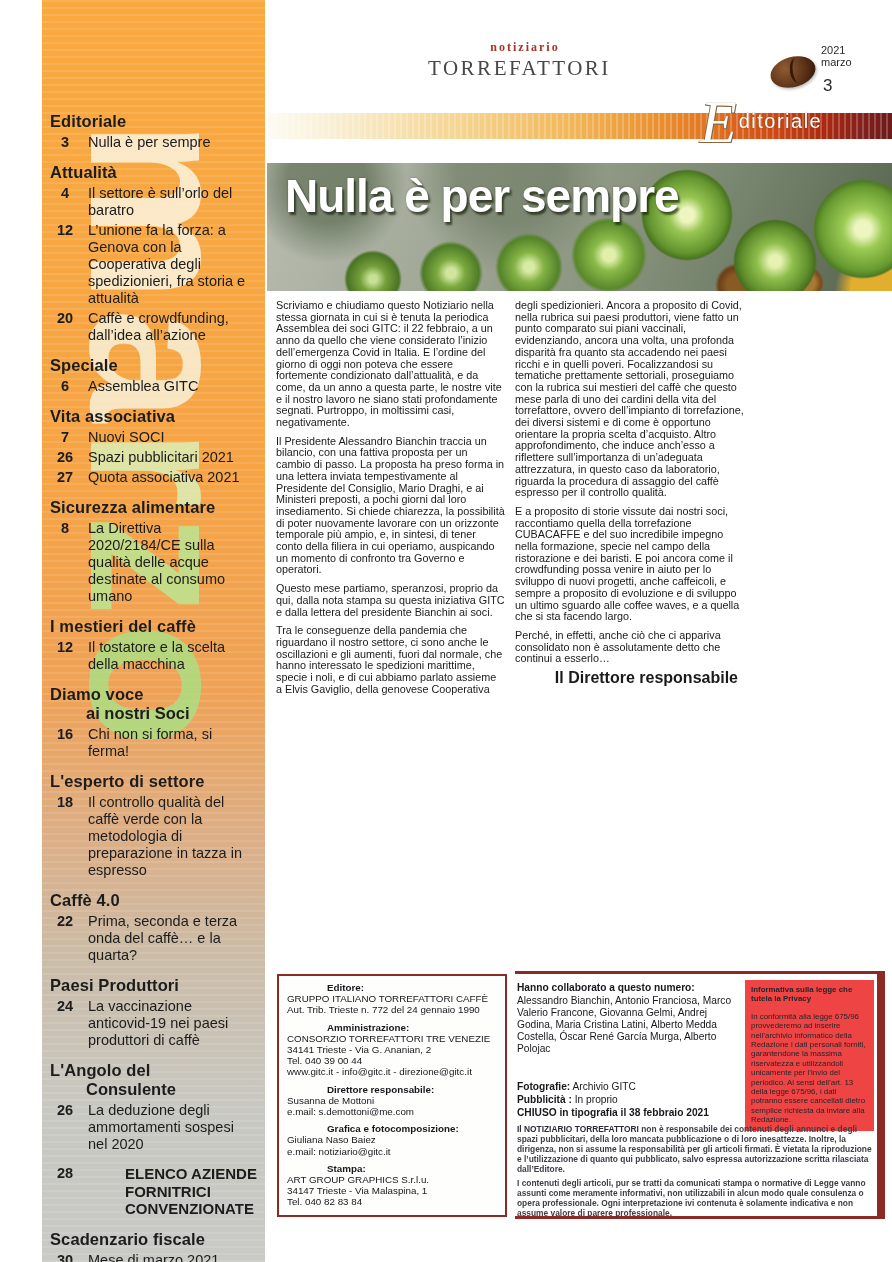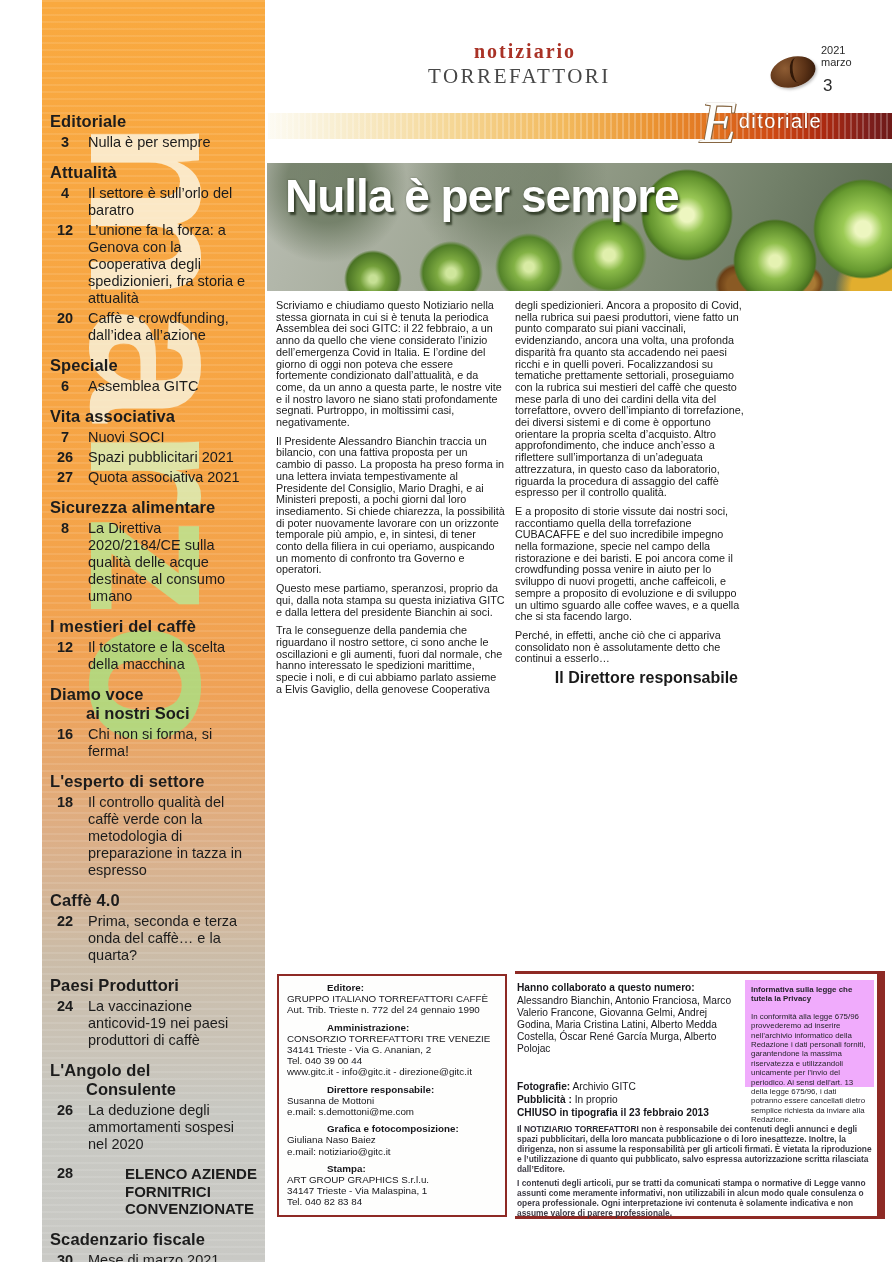--- a/index.html
+++ b/index.html
@@ -32,21 +32,21 @@
   .toc-section { margin-bottom: 12px; }
   .toc-heading { font-size: 16.5px; line-height: 19px; font-weight: 800; letter-spacing: 0.1px; }
   .toc-heading2 { font-size: 16.5px; line-height: 19px; font-weight: 800; padding-left: 36px; }
   .toc-item { display: flex; align-items: flex-start; margin-top: 3px; }
   .toc-num { width: 30px; text-align: center; font-weight: 800; font-size: 14.5px; line-height: 17px; flex: none; }
   .toc-text { flex: 1; padding-left: 8px; font-size: 14.5px; line-height: 17px; }
   .toc-item-strong .toc-text { font-weight: 800; font-size: 15px; line-height: 17.5px; margin-left: 37px; }
 
   
   .masthead { position: absolute; left: 428px; top: 40px; width: 170px; text-align: center; font-family: "Liberation Serif", serif; }
-  .masthead-top { font-size: 20px; font-weight: 700; letter-spacing: 2px; color: #A93226; transform: translateX(12px); }
+  .masthead-top { font-size: 12px; font-weight: 700; letter-spacing: 2px; color: #A93226; transform: translateX(12px); }
   .masthead-bottom { font-size: 21px; letter-spacing: 2.5px; color: #474747; margin-top: 1px; }
 
   .bean { position: absolute; left: 770px; top: 57px; width: 46px; height: 30px; border-radius: 50%;
     background: radial-gradient(circle at 35% 32%, #8E5C33, #5C3317 55%, #2C1406 95%);
     transform: rotate(-16deg); box-shadow: 1px 2px 3px rgba(0,0,0,0.25); }
   .bean::after { content: ""; position: absolute; left: 44%; top: 8%; width: 12px; height: 84%;
     border-left: 3px solid rgba(38,17,4,0.85); border-radius: 50%; transform: rotate(10deg); }
   .issue-date { position: absolute; left: 821px; top: 44px; font-size: 11px; line-height: 12px; color: #2B2B2B; }
   .page-number { position: absolute; left: 823px; top: 76px; font-size: 17px; color: #2B2B2B; }
 
@@ -101,21 +101,21 @@
   .rule-right { position: absolute; left: 877px; top: 971px; width: 8px; height: 248px; background: #8E2A25; }
 
   .contributors { position: absolute; left: 517px; top: 982px; width: 222px; font-size: 10.2px; line-height: 12px; color: #17171C; }
   .contributors-heading { font-weight: 800; }
   .contrib-line { margin-top: 1px; }
   .contrib-meta { margin-top: 26px; }
   .contrib-meta .row { margin-top: 1px; }
   .contrib-label { font-weight: 800; }
   .contrib-closed { font-weight: 800; margin-top: 1px; }
 
-  .privacy { position: absolute; left: 745px; top: 980px; width: 129px; height: 107px; background: #f0abfc;
+  .privacy { position: absolute; left: 745px; top: 980px; width: 129px; height: 151px; background: #ef4444;
     padding: 5px 6px; color: #26242C; font-size: 7.9px; line-height: 9.4px; }
   .privacy-heading { font-weight: 800; margin-bottom: 8px; }
 
   .disclaimer { position: absolute; left: 517px; top: 1124px; width: 357px; font-size: 8.4px; line-height: 10px;
     font-weight: 700; color: #3E3C46; }
   .disclaimer p { margin-bottom: 4px; }
   .disclaimer .lead { color: #2C2A34; }
 </style>
 </head>
 <body>
@@ -325,21 +325,21 @@
     <div class="contrib-line">Alessandro Bianchin, Antonio Franciosa, Marco Valerio Francone, Giovanna Gelmi, Andrej Godina, Maria Cristina Latini, Alberto Medda Costella, Óscar René García Murga, Alberto Polojac</div>
     <div class="contrib-meta">
       <div class="row">
         <span class="contrib-label">Fotografie:</span>
         <span>Archivio GITC</span>
       </div>
       <div class="row">
         <span class="contrib-label">Pubblicità :</span>
         <span>In proprio</span>
       </div>
-      <div class="contrib-closed">CHIUSO in tipografia il 23 febbraio 2013</div>
+      <div class="contrib-closed">CHIUSO in tipografia il 38 febbraio 2021</div>
     </div>
   </div>
 
   <div class="privacy">
     <div class="privacy-heading">Informativa sulla legge che tutela la Privacy</div>
     <div>In conformità alla legge 675/96 provvederemo ad inserire nell’archivio informatico della Redazione i dati personali forniti, garantendone la massima riservatezza e utilizzandoli unicamente per l’invio del periodico. Ai sensi dell’art. 13 della legge 675/96, i dati potranno essere cancellati dietro semplice richiesta da inviare alla Redazione.</div>
   </div>
 
   <div class="disclaimer">
     <p><span class="lead">Il NOTIZIARIO TORREFATTORI</span><span> non è responsabile dei contenuti degli annunci e degli spazi pubblicitari, della loro mancata pubblicazione o di loro inesattezze. Inoltre, la dirigenza, non si assume la responsabilità per gli articoli firmati. È vietata la riproduzione e l’utilizzazione di quanto qui pubblicato, salvo espressa autorizzazione scritta rilasciata dall’Editore.</span></p>

